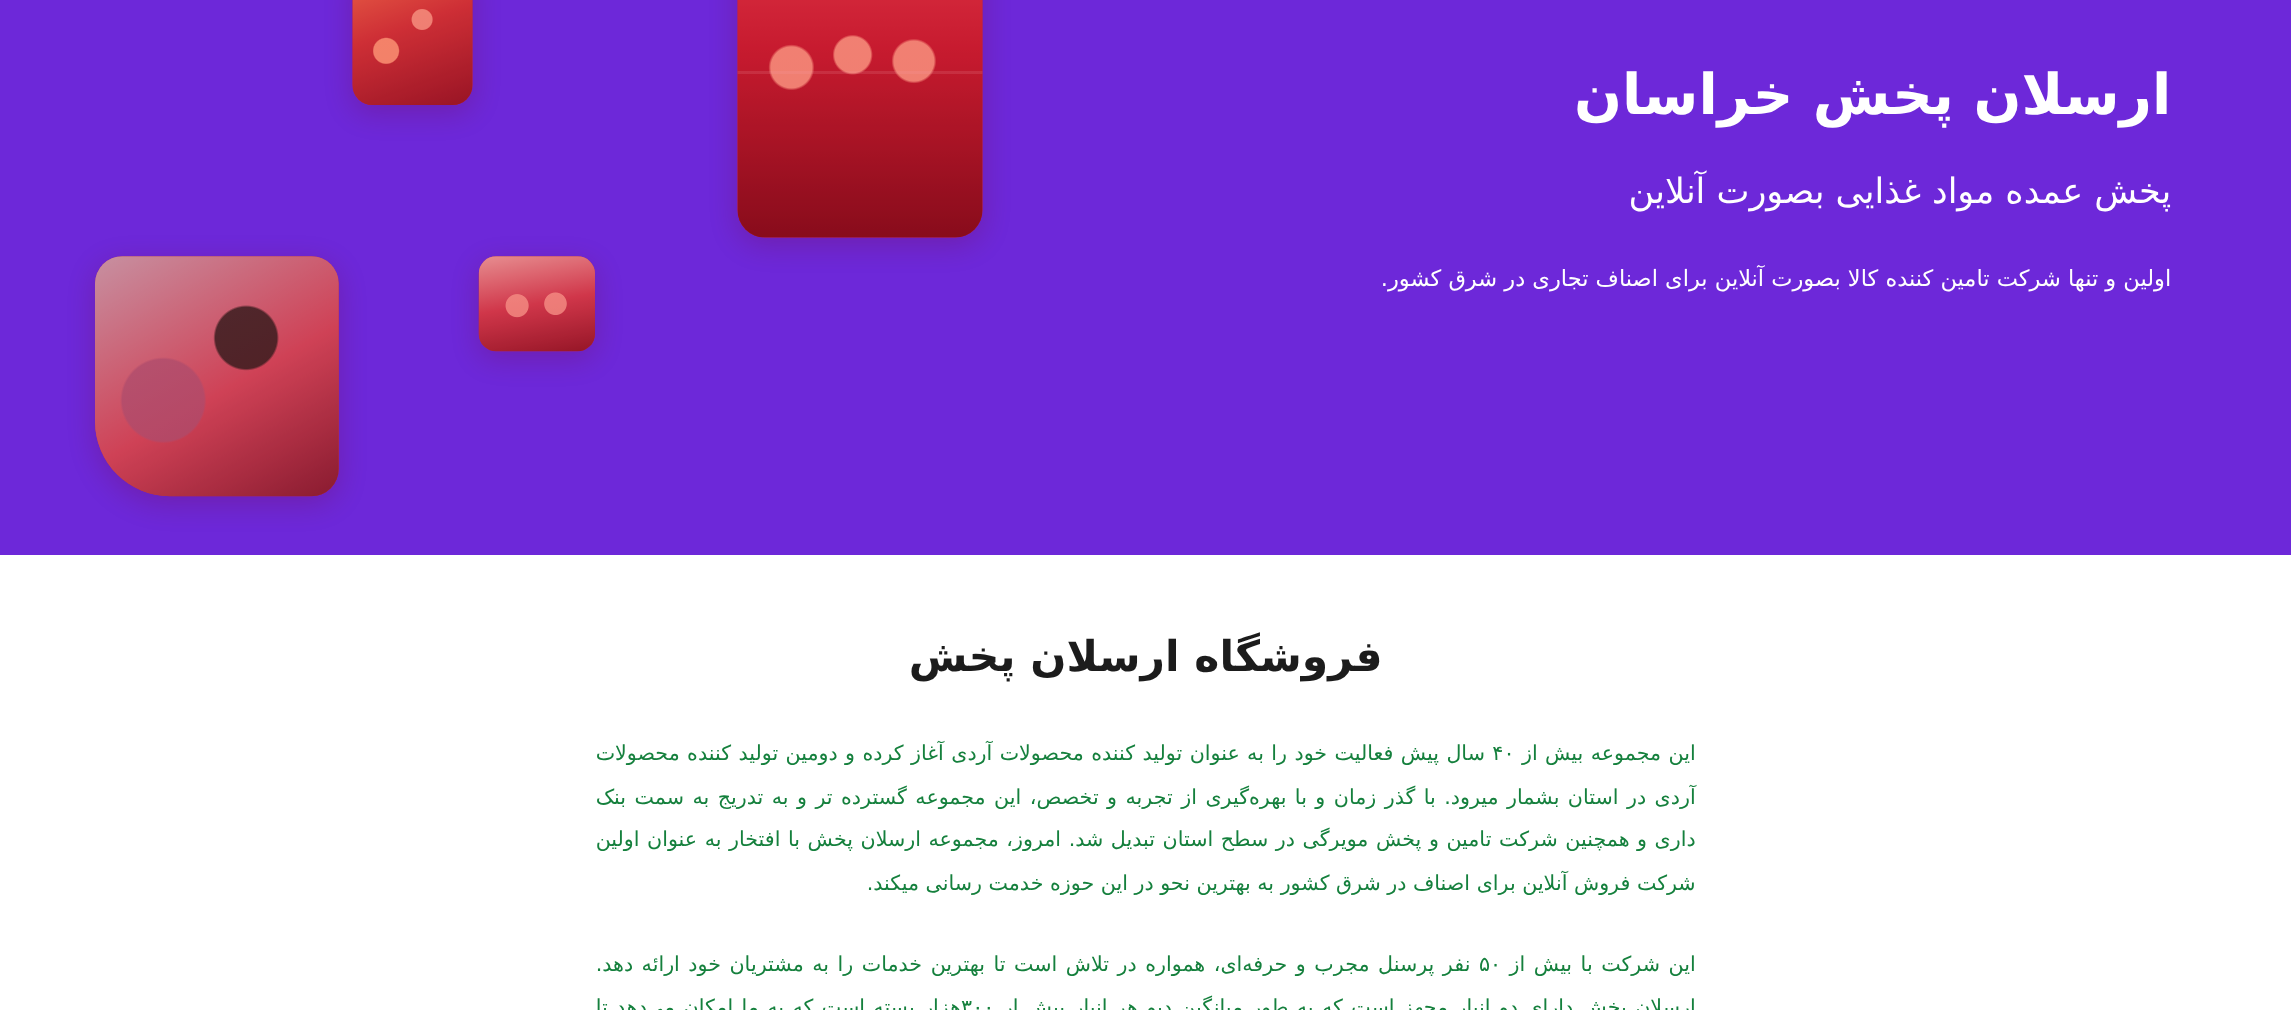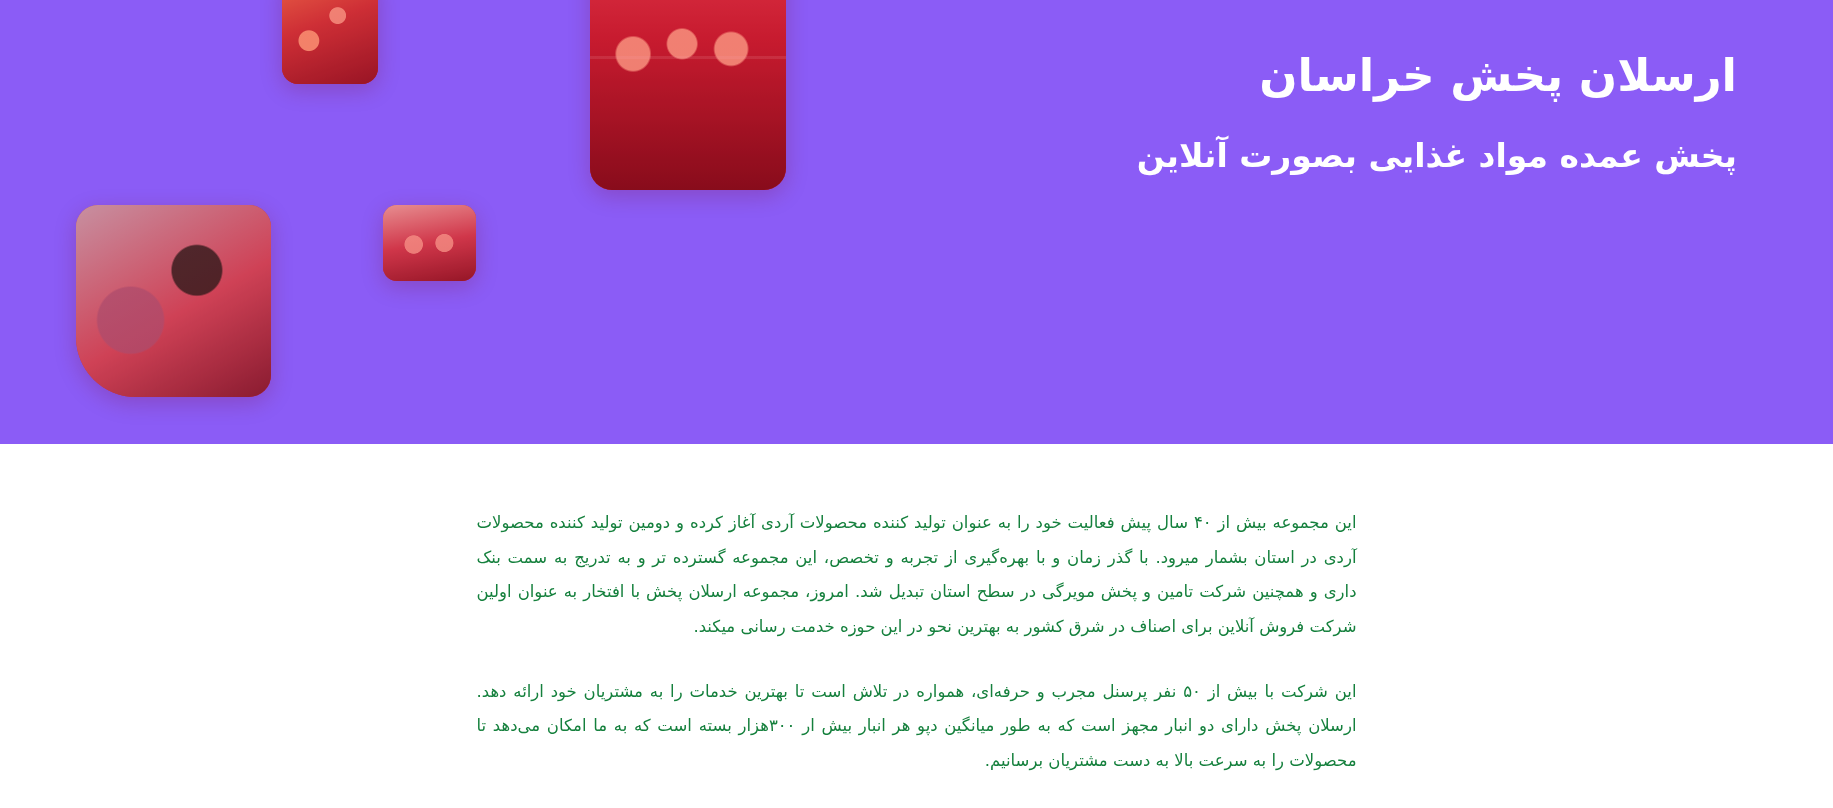--- a/index.html
+++ b/index.html
@@ -15,21 +15,21 @@
     min-height: 808px;
     overflow: hidden;
     background: #ffffff;
   }
 
   
   .hero {
     position: relative;
     width: 1833px;
     height: 444px;
-    background: #8b5cf6;
+    background: #6d28d9;
     overflow: hidden;
   }
 
   
   .deco { position: absolute; pointer-events: none; }
 
   
   .photo {
     position: absolute;
     overflow: hidden;
@@ -81,22 +81,22 @@
     direction: rtl;
   }
   .hero-title {
     font-size: 45px;
     font-weight: 700;
     line-height: 1.35;
     margin: 0 0 26px 0;
     letter-spacing: 0;
   }
   .hero-sub {
-    font-size: 33px;
-    font-weight: 700;
+    font-size: 28px;
+    font-weight: 400;
     line-height: 1.4;
     margin: 0 0 34px 0;
   }
   .hero-desc {
     font-size: 18px;
     font-weight: 400;
     line-height: 1.95;
     margin: 0;
     color: #ffffff;
   }
@@ -183,23 +183,25 @@
     </div>
 
     <div class="photo ph-d" style="left:383px; top:205px; width:93px; height:76px; border-radius:14px;">
       <div class="ph-inner"></div>
         <div class="tint"></div>
     </div>
 
     <div class="hero-text">
       <h1 class="hero-title">ارسلان پخش خراسان</h1>
       <h2 class="hero-sub">پخش عمده مواد غذایی بصورت آنلاین</h2>
+      <p class="hero-desc">اولین و تنها شرکت تامین کننده کالا بصورت آنلاین برای اصناف تجاری در شرق کشور.</p>
     </div>
   </section>
 
   <section class="content">
     <div class="content-inner">
+      <h2 class="section-title">فروشگاه ارسلان پخش</h2>
       <p class="para">این مجموعه بیش از ۴۰ سال پیش فعالیت خود را به عنوان تولید کننده محصولات آردی آغاز کرده و دومین تولید کننده محصولات آردی در استان بشمار میرود. با گذر زمان و با بهره‌گیری از تجربه و تخصص، این مجموعه گسترده تر و به تدریج به سمت بنک داری و همچنین شرکت تامین و پخش مویرگی در سطح استان تبدیل شد. امروز، مجموعه ارسلان پخش با افتخار به عنوان اولین شرکت فروش آنلاین برای اصناف در شرق کشور به بهترین نحو در این حوزه خدمت رسانی میکند.</p>
       <p class="para">این شرکت با بیش از ۵۰ نفر پرسنل مجرب و حرفه‌ای، همواره در تلاش است تا بهترین خدمات را به مشتریان خود ارائه دهد. ارسلان پخش دارای دو انبار مجهز است که به طور میانگین دپو هر انبار بیش ار ۳۰۰هزار بسته است که به ما امکان می‌دهد تا محصولات را به سرعت بالا به دست مشتریان برسانیم.</p>
     </div>
   </section>
 
 </div>
 
 </body></html>

